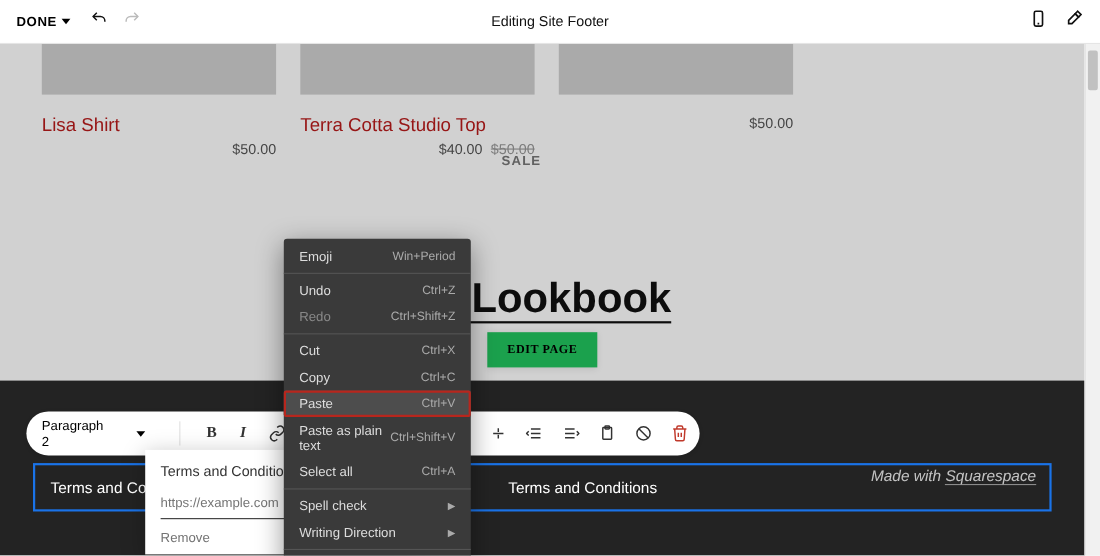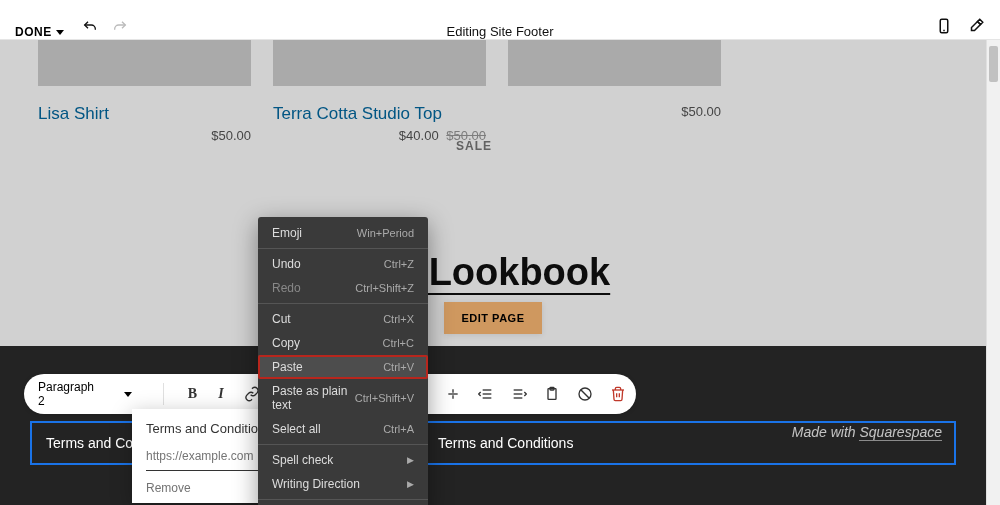--- a/index.html
+++ b/index.html
@@ -1,68 +1,68 @@
 <!DOCTYPE html>
 <html><head>
 <meta charset="utf-8">
 <style>
 * { margin: 0; padding: 0; box-sizing: border-box; font-family: -apple-system, BlinkMacSystemFont, "Segoe UI", Helvetica, Arial, sans-serif; }
 html, body { width: 1000px; height: 505px; overflow: hidden; background: #fff; }
 
 
-.topbar { height: 40px; display: flex; align-items: flex-end; padding: 0 15px; border-bottom: 1px solid #e5e5e5; position: relative; z-index: 5; }
+.topbar { height: 40px; display: flex; align-items: center; padding: 0 15px; border-bottom: 1px solid #e5e5e5; position: relative; z-index: 5; }
 .done-btn { font-size: 12px; font-weight: 700; letter-spacing: 0.5px; display: flex; align-items: center; gap: 4px; cursor: pointer; }
 .chev-down { width: 0; height: 0; border-left: 4px solid transparent; border-right: 4px solid transparent; border-top: 5px solid #000; }
 .hist { margin-left: 18px; display: flex; gap: 14px; }
 .hist svg { width: 16px; height: 16px; }
 .top-title { position: absolute; left: 50%; transform: translateX(-50%); font-size: 13px; color: #111; }
 .top-right { margin-left: auto; display: flex; gap: 14px; align-items: center; }
 .top-right svg { width: 18px; height: 18px; }
 
 
 .canvas-wrap { position: relative; height: 465px; }
 .scroll-gutter { position: absolute; right: 0; top: 0; width: 14px; height: 100%; background: #f1f1f1; border-left: 1px solid #e0e0e0; }
 .scroll-thumb { position: absolute; right: 2px; top: 6px; width: 9px; height: 36px; background: #c1c1c1; border-radius: 2px; }
 
 .surface { position: absolute; inset: 0; right: 14px; }
 .overlay { position: absolute; inset: 0; background: rgba(0,0,0,0.18); pointer-events: none; }
 
 
 .products { display: flex; gap: 22px; padding: 0 38px; }
 .prod { width: 213px; }
 .prod-img { width: 213px; height: 46px; background: #d0d0d0; margin-bottom: 18px; }
-.prod-name { font-size: 17px; font-weight: 500; color: #0369a1; margin-bottom: 4px; }
+.prod-name { font-size: 17px; font-weight: 500; color: #b91c1c; margin-bottom: 4px; }
 .prod-price { font-size: 13px; color: #555; text-align: right; }
 .prod-price .old { color: #999; text-decoration: line-through; margin-left: 4px; }
 .sale-badge { position: absolute; left: 456px; top: 99px; font-size: 12px; font-weight: 700; letter-spacing: 1px; color: #777; }
 
 
 .lookbook { text-align: center; margin-top: 108px; font-size: 38px; font-weight: 700; color: #111; text-decoration: underline; text-underline-offset: 8px; text-decoration-thickness: 2px; }
-.edit-page-btn { background: #fdba74; font-size: 11px; font-weight: 700; letter-spacing: 0.5px; padding: 10px 18px; display: inline-block; margin-top: 8px; box-shadow: 0 1px 6px rgba(0,0,0,0.1); cursor: pointer; }
+.edit-page-btn { background: #22c55e; font-size: 11px; font-weight: 700; letter-spacing: 0.5px; padding: 10px 18px; display: inline-block; margin-top: 8px; box-shadow: 0 1px 6px rgba(0,0,0,0.1); cursor: pointer; font-family: Liberation Serif, serif; }
 .lb-wrap { text-align: center; }
 
 
 .footer { position: absolute; left: 0; right: 0; top: 306px; bottom: 0; background: #2b2b2b; }
 .madewith { position: absolute; right: 44px; top: 78px; color: #eee; font-size: 14px; font-style: italic; font-family: Georgia, serif; }
 .madewith .sq { border-bottom: 1px solid #aaa; }
 
 
 .rt-toolbar { position: absolute; left: 24px; top: 334px; height: 40px; width: 612px; background: #fff; border-radius: 20px; display: flex; align-items: center; padding: 0 10px; gap: 17px; z-index: 3; box-shadow: 0 1px 4px rgba(0,0,0,0.15); }
 .rt-select { display: flex; align-items: center; gap: 30px; font-size: 12px; padding: 0 8px 0 4px; cursor: pointer; }
 .rt-sep { width: 1px; height: 22px; background: #e0e0e0; margin: 0 6px; }
 .rt-btn { width: 26px; height: 26px; display: flex; align-items: center; justify-content: center; cursor: pointer; font-weight: 700; font-size: 14px; font-family: Georgia, serif; color: #333; }
 .rt-btn.italic { font-style: italic; }
 .rt-btn svg { width: 16px; height: 16px; }
 .rt-del svg { stroke: #c0392b; }
 .rt-color-swatch { width: 18px; height: 18px; border-radius: 50%; border: 1px solid #ccc; }
 
 
 .sel-block { position: absolute; left: 30px; top: 381px; right: 44px; height: 44px; border: 2px solid #1a73e8; display: flex; align-items: center; padding: 0 14px; z-index: 2; }
 .sel-text { color: #fff; font-size: 14px; }
-.sel-text.right { position: absolute; left: 406px; }
+.sel-text.right { position: absolute; left: 430px; }
 
 
 .link-pop { position: absolute; left: 132px; top: 369px; width: 248px; background: #fff; box-shadow: 0 4px 20px rgba(0,0,0,0.25); padding: 12px 14px 8px; z-index: 6; }
 .link-pop .lbl { font-size: 13px; color: #333; margin-bottom: 10px; }
 .link-pop .inp-row { display: flex; align-items: center; border-bottom: 1px solid #333; padding-bottom: 4px; margin-bottom: 10px; }
 .link-pop input { border: none; outline: none; font-size: 12px; color: #0f172a; flex: 1; }
 .link-pop .gear { width: 16px; height: 16px; }
 .link-pop .btns { display: flex; justify-content: space-between; font-size: 12px; color: #737373; }
 .link-pop .btns span { cursor: pointer; }
 

